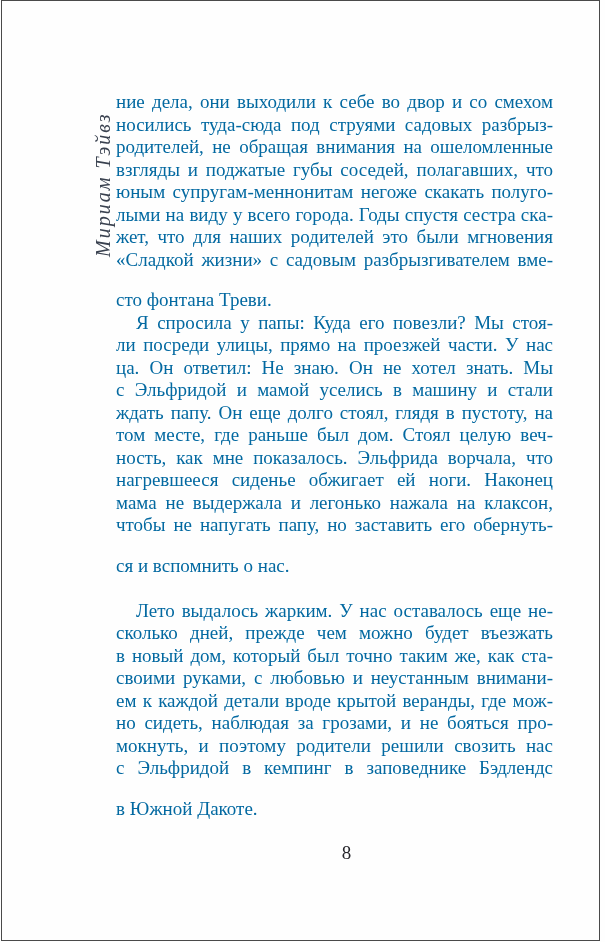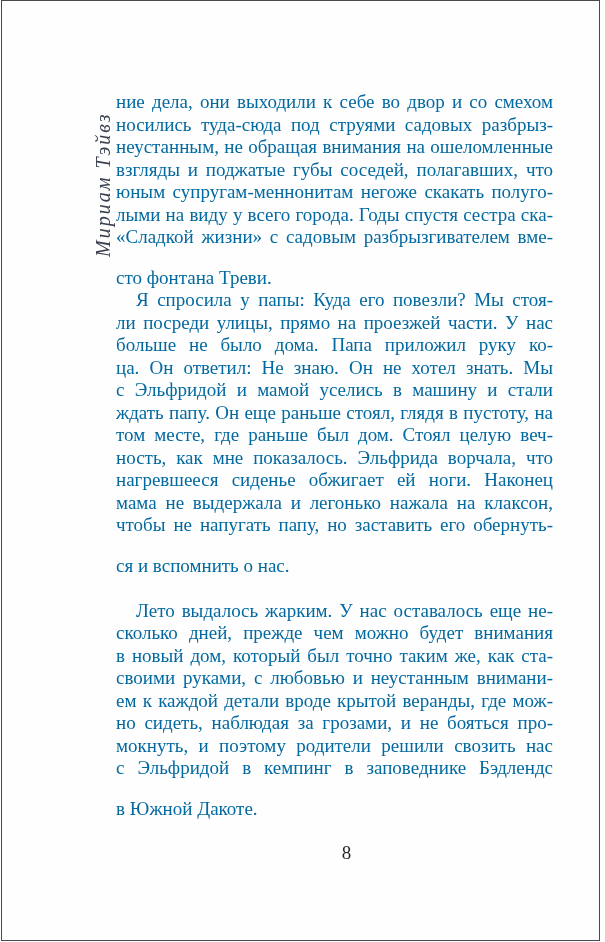--- a/index.html
+++ b/index.html
@@ -84,44 +84,44 @@
 
 <div class="page">
   <div class="page-frame"></div>
 
   <div class="author-vertical">Мириам Тэйвз</div>
 
   <div class="text-column">
       <div class="para">
         <div class="line">ние дела, они выходили к себе во двор и со смехом</div>
         <div class="line">носились туда-сюда под струями садовых разбрыз-</div>
-        <div class="line">неустанным, не обращая внимания на ошеломленные</div>
+        <div class="line">родителей, не обращая внимания на ошеломленные</div>
         <div class="line">взгляды и поджатые губы соседей, полагавших, что</div>
         <div class="line">юным супругам-меннонитам негоже скакать полуго-</div>
         <div class="line">лыми на виду у всего города. Годы спустя сестра ска-</div>
+        <div class="line">жет, что для наших родителей это были мгновения</div>
         <div class="line">«Сладкой жизни» с садовым разбрызгивателем вме-</div>
         <div class="line line--last">сто фонтана Треви.</div>
       </div>
       <div class="para para--indent">
         <div class="line">Я спросила у папы: Куда его повезли? Мы стоя-</div>
         <div class="line">ли посреди улицы, прямо на проезжей части. У нас</div>
-        <div class="line">больше не было дома. Папа приложил руку ко-</div>
         <div class="line">ца. Он ответил: Не знаю. Он не хотел знать. Мы</div>
         <div class="line">с Эльфридой и мамой уселись в машину и стали</div>
-        <div class="line">ждать папу. Он еще раньше стоял, глядя в пустоту, на</div>
+        <div class="line">ждать папу. Он еще долго стоял, глядя в пустоту, на</div>
         <div class="line">том месте, где раньше был дом. Стоял целую веч-</div>
         <div class="line">ность, как мне показалось. Эльфрида ворчала, что</div>
         <div class="line">нагревшееся сиденье обжигает ей ноги. Наконец</div>
         <div class="line">мама не выдержала и легонько нажала на клаксон,</div>
         <div class="line">чтобы не напугать папу, но заставить его обернуть-</div>
         <div class="line line--last">ся и вспомнить о нас.</div>
       </div>
       <div class="para para--indent para--gap">
         <div class="line">Лето выдалось жарким. У нас оставалось еще не-</div>
-        <div class="line">сколько дней, прежде чем можно будет внимания</div>
+        <div class="line">сколько дней, прежде чем можно будет въезжать</div>
         <div class="line">в новый дом, который был точно таким же, как ста-</div>
         <div class="line">своими руками, с любовью и неустанным внимани-</div>
         <div class="line">ем к каждой детали вроде крытой веранды, где мож-</div>
         <div class="line">но сидеть, наблюдая за грозами, и не бояться про-</div>
         <div class="line">мокнуть, и поэтому родители решили свозить нас</div>
         <div class="line">с Эльфридой в кемпинг в заповеднике Бэдлендс</div>
         <div class="line line--last">в Южной Дакоте.</div>
       </div>
     </div>
 

